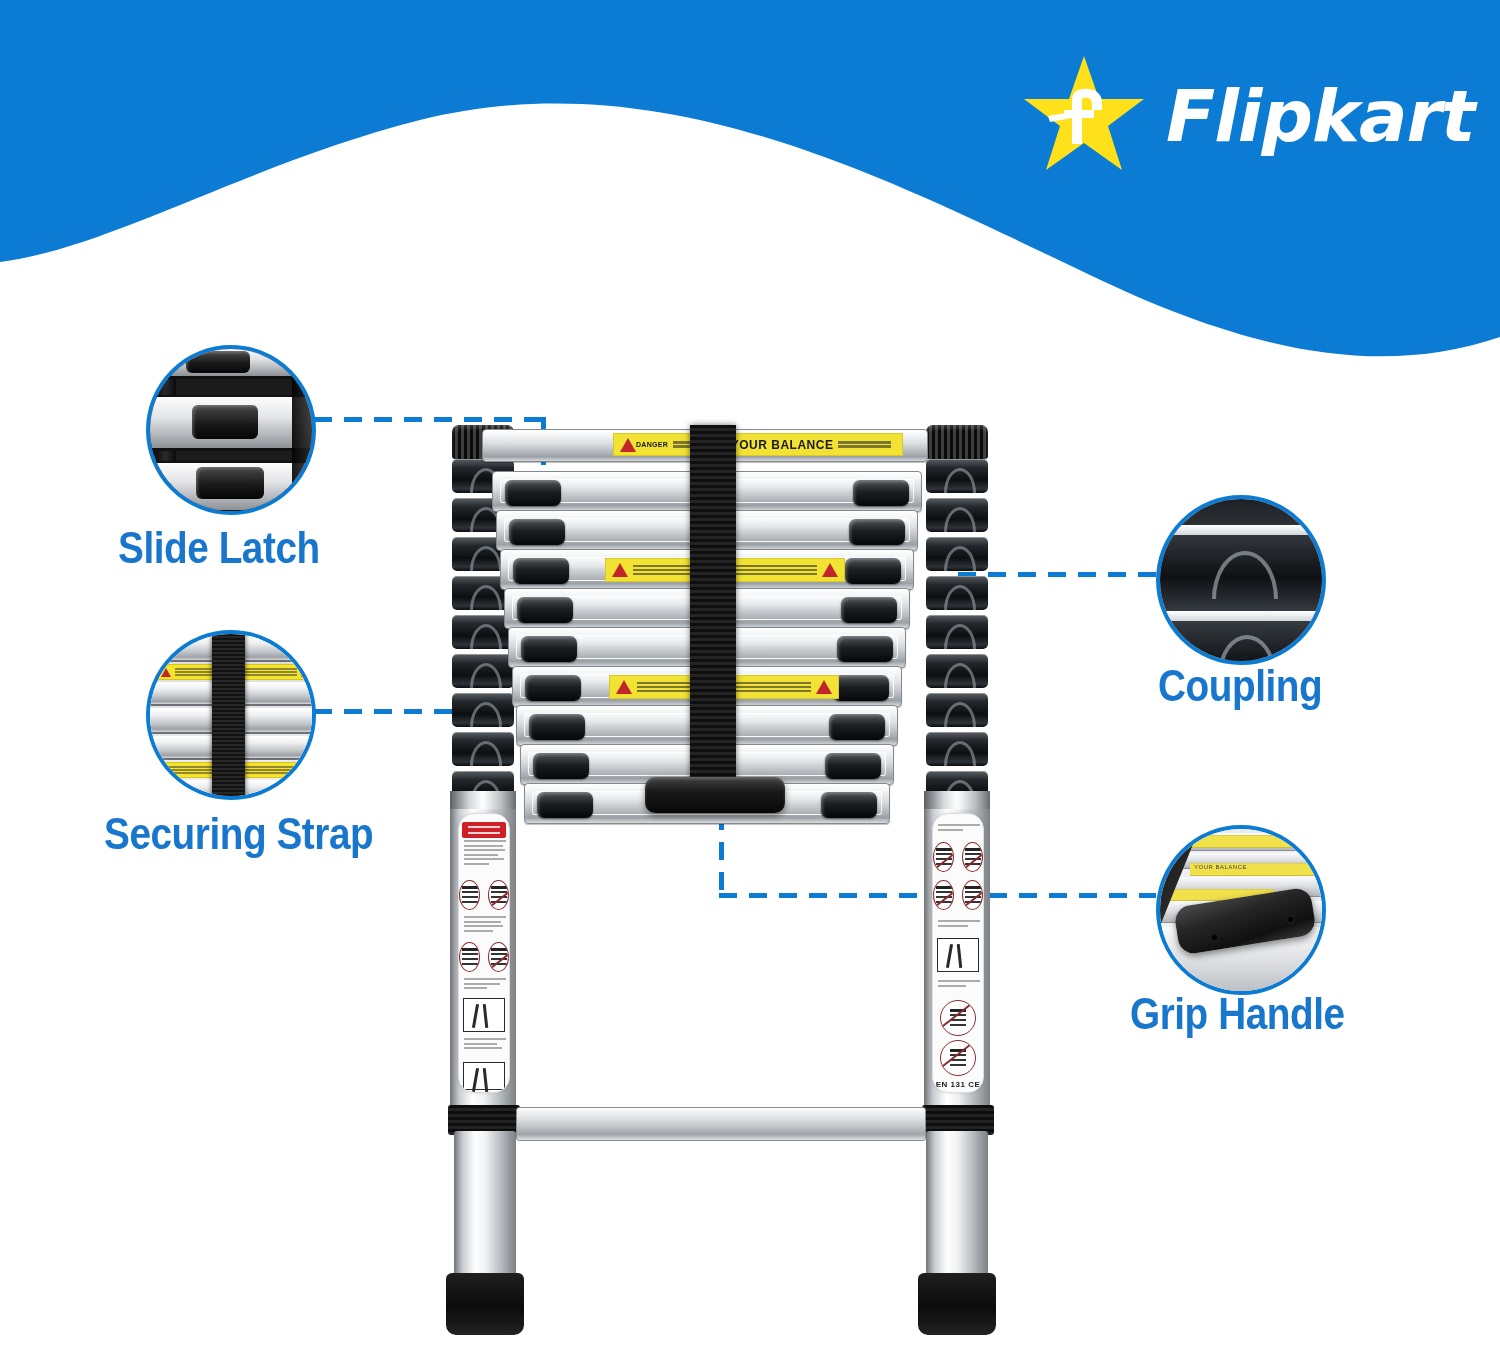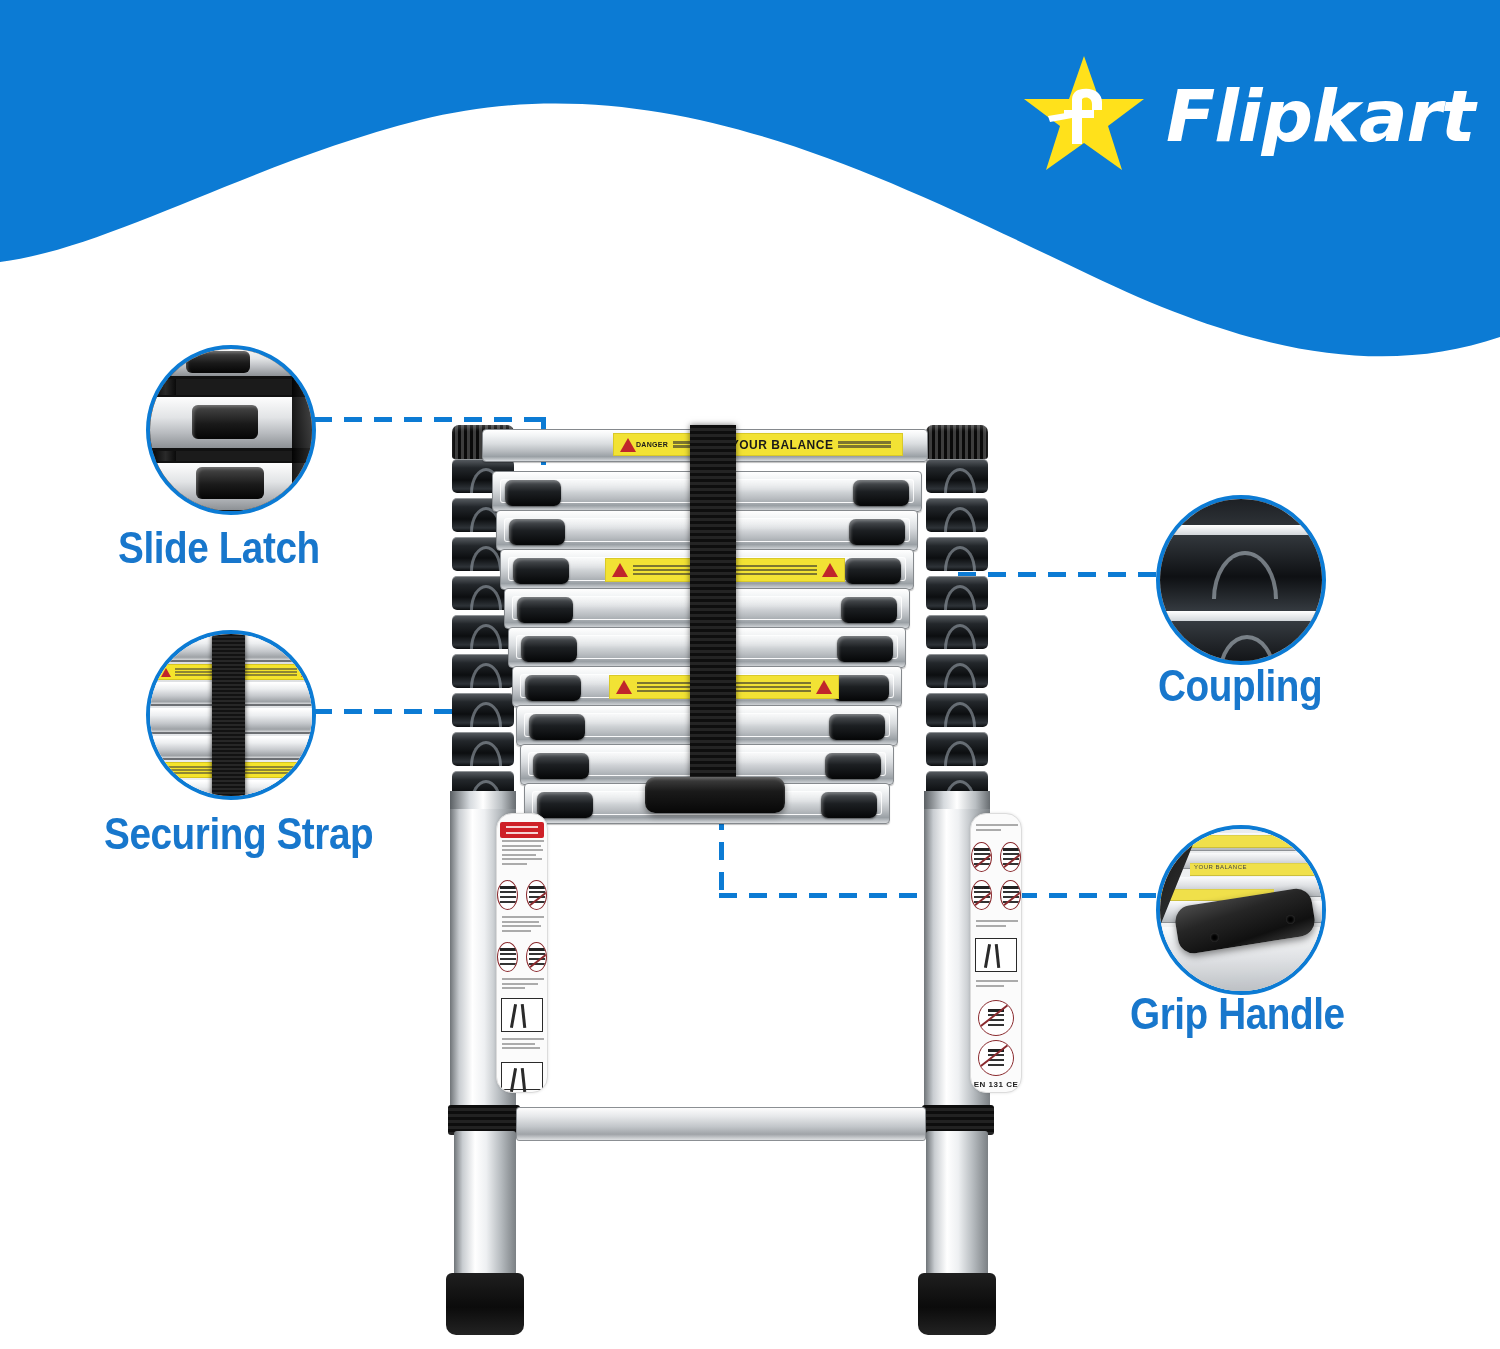--- a/index.html
+++ b/index.html
@@ -235,21 +235,20 @@
   }
   .leg-top {
     position: absolute; width: 66px; height: 18px;
     background: linear-gradient(90deg,#5a5f63,#d6dade 30%,#ffffff 50%,#b9bec2 78%,#676c70);
   }
   .sticker {
     position: absolute; background: #fbfbfb; border-radius: 16px;
     border: 1px solid #dcdcdc;
     box-shadow: 0 0 3px rgba(0,0,0,.12);
     overflow: hidden;
-    margin-left: 38px;
   }
   .sticker-red { position: absolute; left: 6%; right: 6%; top: 3%; height: 16px; background: #CE2027; border-radius: 2px; }
   .sticker-red i { display:block; height:2px; background:rgba(255,255,255,.8); margin:4px 6px; }
   .sk-lines { position: absolute; display: flex; flex-direction: column; gap: 2.5px; }
   .sk-lines i { display: block; height: 2px; background: #6a6a6a; opacity: .55; }
   .pictorow { position: absolute; display: flex; gap: 8px; justify-content: center; width: 100%; }
   .picto {
     width: 30px; height: 30px; border-radius: 50%;
     border: 1.6px solid #8a2a2e; position: relative; overflow: hidden;
     background: #fff;

